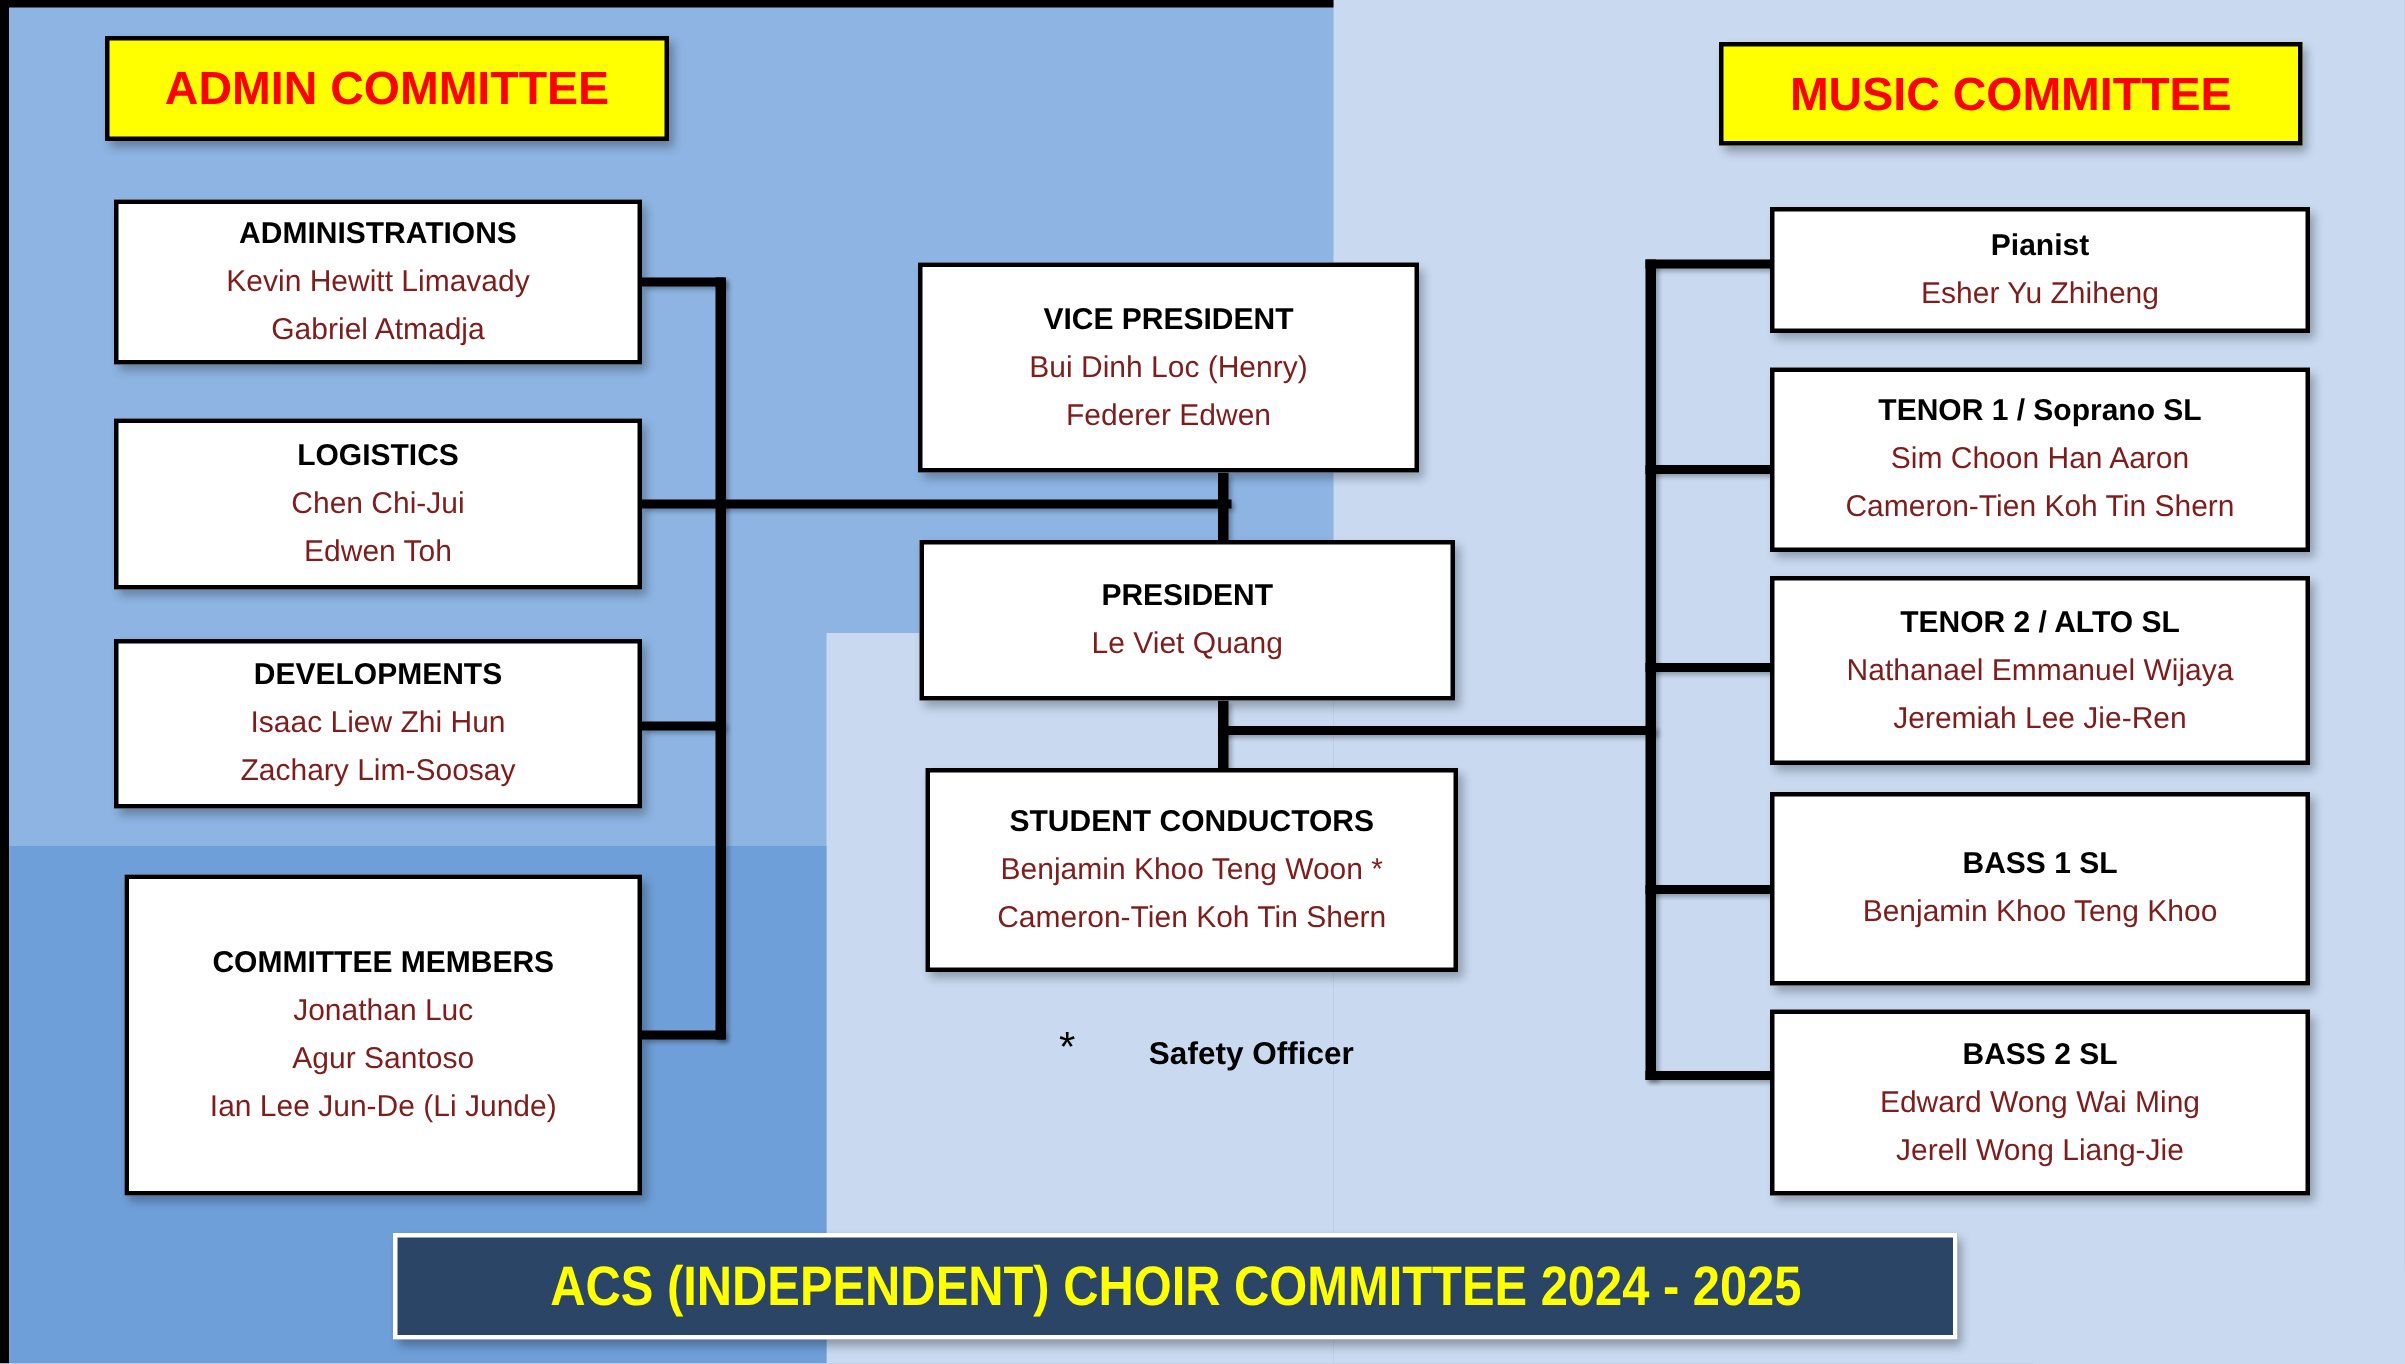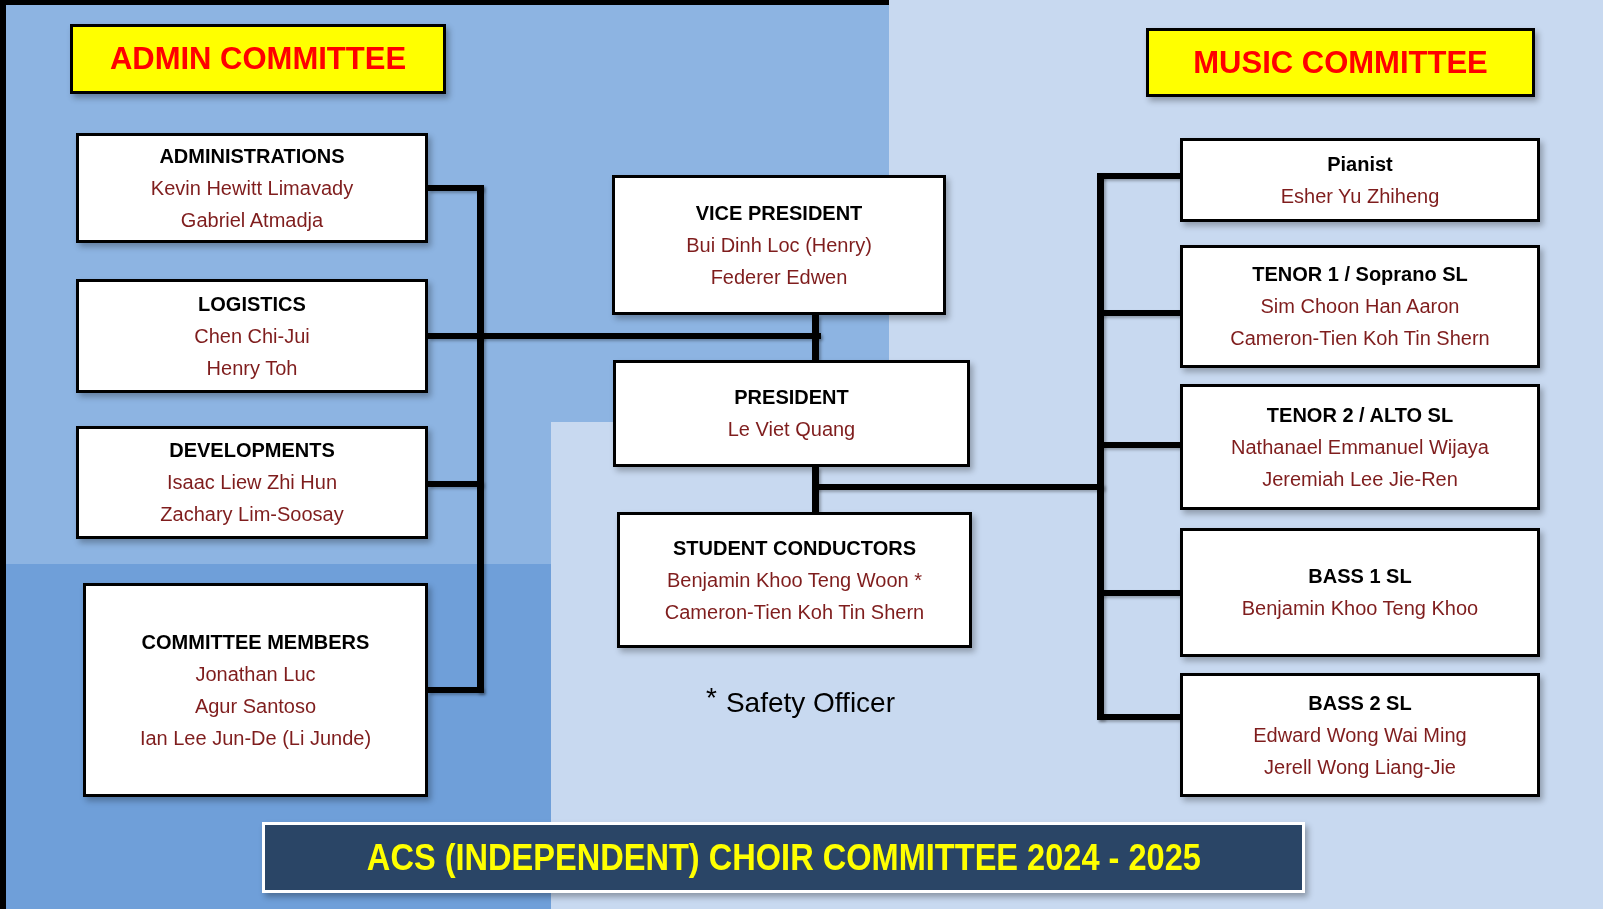--- a/index.html
+++ b/index.html
@@ -33,21 +33,21 @@
     display:flex;flex-direction:column;justify-content:center;align-items:center;
     gap:9px;text-align:center;padding:4px 6px;
     box-shadow:3px 4px 6px rgba(0,0,0,0.28);
   }
   .obox-title{color:#000;font-weight:bold;font-size:20px;}
   .obox-member{color:#7f1d1d;font-weight:normal;font-size:20px;}
 
   
   .footnote{display:flex;align-items:flex-start;gap:9px;color:#000;}
   .footnote-star{font-size:28px;line-height:20px;font-weight:normal;}
-  .footnote-text{font-size:28px;line-height:30px;font-weight:normal;}
+  .footnote-text{font-size:21px;line-height:30px;font-weight:bold;margin-left:40px;}
 
   
   .banner{
     left:262px;top:822px;width:1043px;height:71px;
     background:#2A4566;border:3px solid #ffffff;box-sizing:border-box;
     display:flex;align-items:center;justify-content:center;
     box-shadow:3px 4px 6px rgba(0,0,0,0.30);
   }
   .banner-text{
     color:#FFFF00;font-weight:bold;font-size:37px;white-space:nowrap;
@@ -91,21 +91,21 @@
   </div>
 
   <div class="abs obox" style="left:76px;top:133px;width:352px;height:110px">
     <div class="obox-title">ADMINISTRATIONS</div>
     <div class="obox-member">Kevin Hewitt Limavady</div>
     <div class="obox-member">Gabriel Atmadja</div>
   </div>
   <div class="abs obox" style="left:76px;top:279px;width:352px;height:114px">
     <div class="obox-title">LOGISTICS</div>
     <div class="obox-member">Chen Chi-Jui</div>
-    <div class="obox-member">Henry Toh</div>
+    <div class="obox-member">Edwen Toh</div>
   </div>
   <div class="abs obox" style="left:76px;top:426px;width:352px;height:113px">
     <div class="obox-title">DEVELOPMENTS</div>
     <div class="obox-member">Isaac Liew Zhi Hun</div>
     <div class="obox-member">Zachary Lim-Soosay</div>
   </div>
   <div class="abs obox" style="left:83px;top:583px;width:345px;height:214px">
     <div class="obox-title">COMMITTEE MEMBERS</div>
     <div class="obox-member">Jonathan Luc</div>
     <div class="obox-member">Agur Santoso</div>

